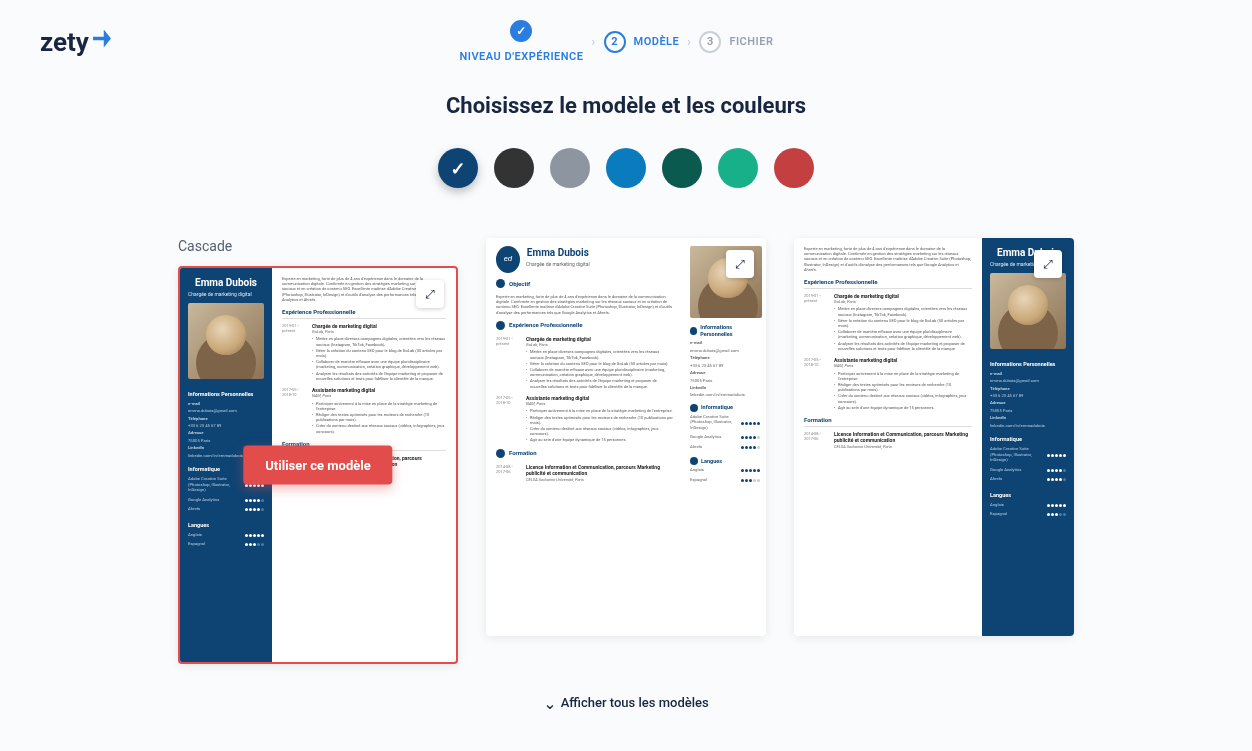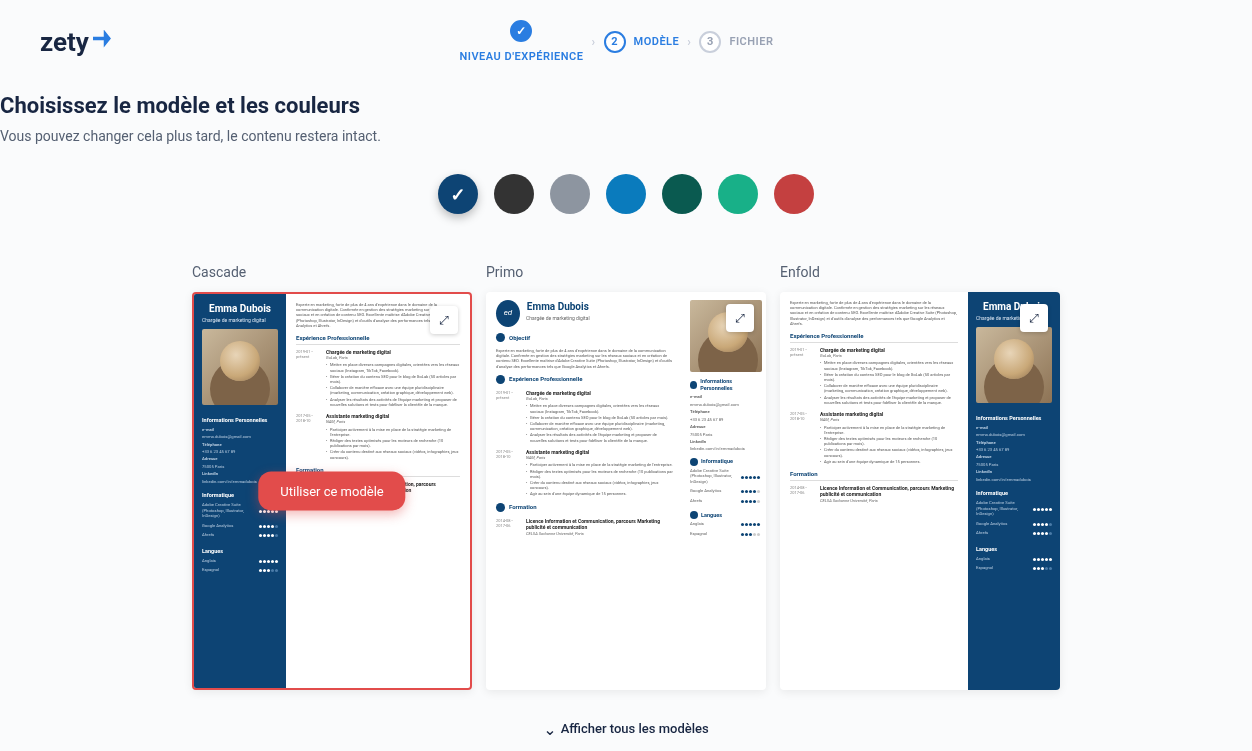--- a/index.html
+++ b/index.html
@@ -9,34 +9,34 @@
 .logo-icon { width: 18px; height: 18px; background: #2a7de1; clip-path: polygon(0 40%, 60% 40%, 60% 0, 100% 50%, 60% 100%, 60% 60%, 0 60%); margin-bottom: 6px; }
 .steps { display: flex; align-items: center; justify-content: center; gap: 8px; margin: 0 auto; font-size: 11px; font-weight: 600; letter-spacing: .5px; }
 .step { display: flex; align-items: center; gap: 8px; color: #98a1b3; }
 .step.done .circle { background: #2a7de1; border-color: #2a7de1; }
 .step.done { color: #2a7de1; flex-direction: column; }
 .step.active .circle { border-color: #2a7de1; color: #2a7de1; }
 .step.active { color: #2a7de1; }
 .circle { width: 22px; height: 22px; border-radius: 50%; border: 2px solid #c9cfdb; display: flex; align-items: center; justify-content: center; font-size: 11px; font-weight: 700; color: #98a1b3; background: #fff; }
 .check::after { content: "✓"; color: #fff; font-size: 12px; font-weight: 900; }
 .chev { color: #c9cfdb; font-size: 12px; }
-.title-block { margin-top: 20px; }
+.title-block { text-align: center; margin-top: 20px; }
 .title-block h1 { font-size: 22px; font-weight: 700; color: #182642; }
 .title-block p { margin-top: 10px; font-size: 14px; color: #556072; }
 .colors { display: flex; justify-content: center; gap: 16px; margin-top: 30px; }
 .color-swatch { width: 40px; height: 40px; border-radius: 50%; cursor: pointer; display: flex; align-items: center; justify-content: center; }
 .color-swatch.selected { box-shadow: 0 4px 10px rgba(0,0,0,.25); }
 .color-swatch.selected::after { content: "✓"; color: #fff; font-weight: 900; font-size: 18px; }
-.templates { display: flex; justify-content: center; gap: 14px; margin-top: 50px; padding: 0 40px; }
+.templates { display: flex; justify-content: center; gap: 28px; margin-top: 50px; padding: 0 40px; }
 .template-col { width: 280px; }
 .template-name { font-size: 14px; color: #556072; margin-bottom: 12px; }
 .template-card { width: 280px; height: 398px; background: #fff; border-radius: 4px; box-shadow: 0 2px 10px rgba(0,0,0,.08); position: relative; overflow: hidden; cursor: pointer; }
 .template-card.selected { border: 2px solid #e24c4b; }
 .expand-btn { position: absolute; top: 12px; right: 12px; width: 28px; height: 28px; background: #fff; border-radius: 4px; box-shadow: 0 1px 4px rgba(0,0,0,.2); display: flex; align-items: center; justify-content: center; font-size: 12px; color: #182642; z-index: 5; }
-.use-btn { position: absolute; top: 50%; left: 50%; transform: translate(-50%, -50%); background: #e24c4b; color: #fff; padding: 12px 22px; border-radius: 13px; font-size: 13px; font-weight: 400; z-index: 6; box-shadow: 0 4px 12px rgba(226,76,75,.4); white-space: nowrap; }
+.use-btn { position: absolute; top: 50%; left: 50%; transform: translate(-50%, -50%); background: #e24c4b; color: #fff; padding: 12px 22px; border-radius: 4px; font-size: 13px; font-weight: 700; z-index: 6; box-shadow: 0 4px 12px rgba(226,76,75,.4); white-space: nowrap; }
 
 
 .cv { display: flex; width: 100%; height: 100%; font-size: 4.5px; line-height: 1.3; }
 .cv .sidebar { width: 92px; background: #0d4474; color: #dbe6f2; padding: 8px; display: flex; flex-direction: column; }
 .cv .name { font-size: 10px; font-weight: 700; color: #fff; text-align: center; }
 .cv .role { font-size: 5px; margin-top: 2px; margin-bottom: 5px; }
 .cv .photo { width: 76px; height: 76px; background: linear-gradient(135deg,#c9b89c 0%,#8d7355 100%); border-radius: 2px; margin-bottom: 6px; position: relative; overflow: hidden; }
 .cv .photo::after { content:""; position:absolute; width:40px; height:40px; border-radius:50%; background:radial-gradient(circle at 40% 35%, #e8d5b8 0%, #c9a878 60%, #8d6f4f 100%); top:12px; left:18px; box-shadow: 0 28px 0 10px #7d6348; }
 .cv .sec-title { font-size: 5.5px; font-weight: 700; color: #fff; margin-top: 6px; margin-bottom: 3px; }
 .cv .minitext { font-size: 4.2px; color: #b8cce0; margin-bottom: 2px; }
@@ -99,21 +99,20 @@
     <div class="step">
       <span class="circle">3</span>
       <span>FICHIER</span>
     </div>
   </div>
   <div style="width:90px"></div>
 </div>
 
 <div class="title-block">
   <h1>Choisissez le modèle et les couleurs</h1>
-  <p>Vous pouvez changer cela plus tard, le contenu restera intact.</p>
 </div>
 
 <div class="colors" id="colors-row">
     <div class="color-swatch selected" style="background: rgb(13, 68, 116);"></div>
     <div class="color-swatch" style="background: rgb(51, 51, 51);"></div>
     <div class="color-swatch" style="background: rgb(141, 149, 160);"></div>
     <div class="color-swatch" style="background: rgb(10, 123, 189);"></div>
     <div class="color-swatch" style="background: rgb(10, 90, 80);"></div>
     <div class="color-swatch" style="background: rgb(24, 176, 136);"></div>
     <div class="color-swatch" style="background: rgb(196, 64, 64);"></div>
@@ -224,21 +223,20 @@
             <div class="jobtitle">Licence Information et Communication, parcours Marketing publicité et communication</div>
             <div class="company">CELSA Sorbonne Université, Paris</div>
           </div>
             </div>
         </div>
       </div>
     </div>
   </div>
 
   <div class="template-col">
-    <div class="template-name">Primo</div>
     <div class="template-card">
       <div class="expand-btn">⤢</div>
       <div class="cv primo">
         <div class="main">
           <div class="hdr">
             <div class="badge">ed</div>
             <div>
               <div class="name" style="color:#0d4474">Emma Dubois</div>
               <div class="role" style="color:#666">Chargée de marketing digital</div>
             </div>
@@ -339,21 +337,20 @@
                 <span class="dot"></span>
                 <span class="dot"></span>
               </span>
             </div>
         </div>
       </div>
     </div>
   </div>
 
   <div class="template-col">
-    <div class="template-name">Enfold</div>
     <div class="template-card">
       <div class="expand-btn">⤢</div>
       <div class="cv enfold">
         <div class="sidebar">
           <div class="name">Emma Dubois</div>
           <div class="role">Chargée de marketing digital</div>
           <div class="photo"></div>
           <div class="sec-title">Informations Personnelles</div>
           <div class="minitext" style="font-weight:700">e-mail</div>
           <div class="minitext">emma.dubois@gmail.com</div>

